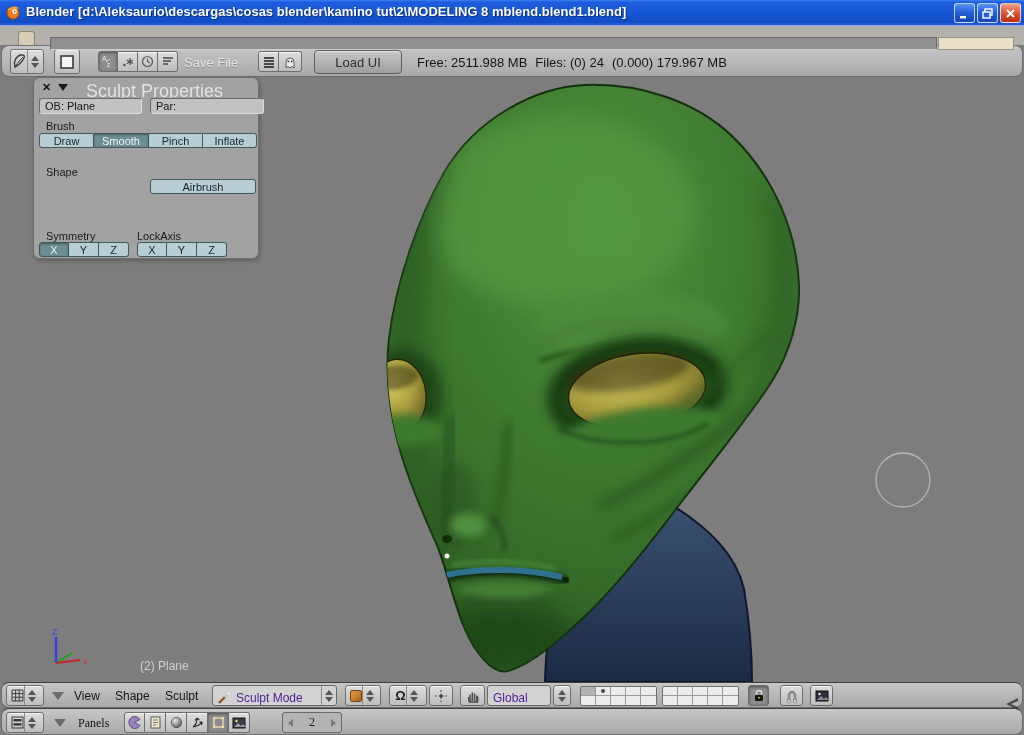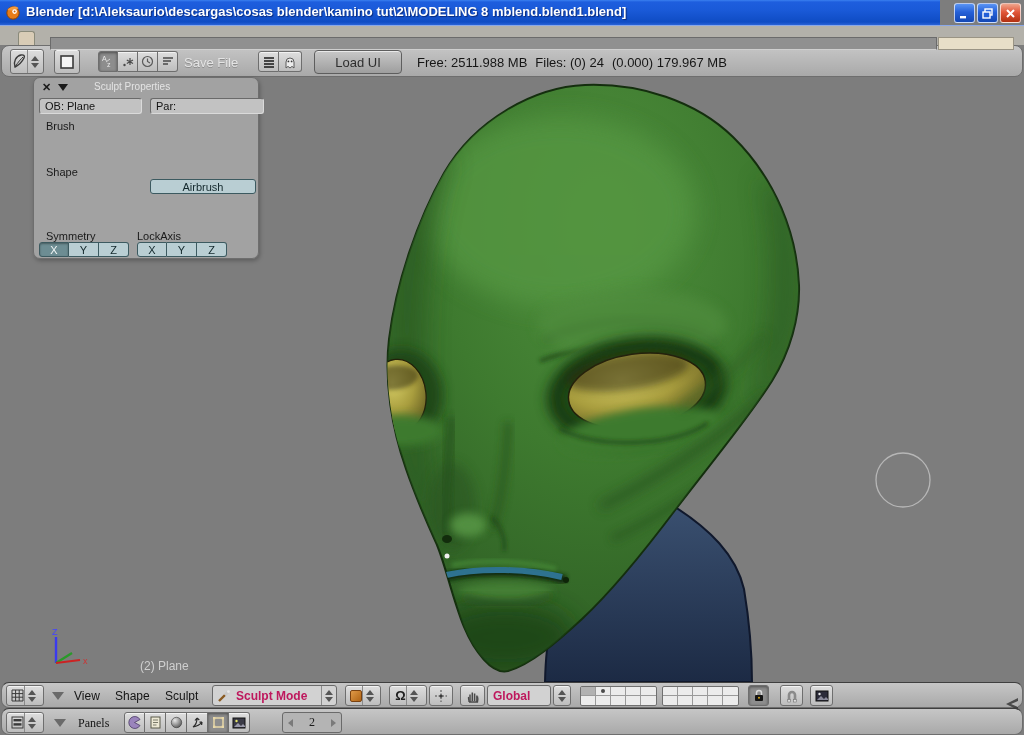--- a/index.html
+++ b/index.html
@@ -1,21 +1,21 @@
 <!DOCTYPE html>
 <html><head>
 <meta charset="utf-8">
 <style>
   * { margin:0; padding:0; box-sizing:border-box; }
   body { background:#444; font-family:"Liberation Sans", sans-serif; }
   .app { position:relative; width:1024px; height:735px; overflow:hidden; background:#7d7d7d;
          font-family:"Liberation Sans", sans-serif; }
 
   
-  .titlebar { position:absolute; left:0; top:0; width:940px; height:25px;
+  .titlebar { position:absolute; left:0; top:0; width:1024px; height:25px;
     background:linear-gradient(180deg,#3a80f0 0%,#1e5ede 8%,#1a5ad8 40%,#0f4cc4 88%,#2a63d8 100%);
     display:flex; align-items:center;padding-left:31px; }
   .titlebar .appicon { position:absolute; left:5px; top:4px; width:16px; height:16px; }
   .titlebar .title { position:absolute; left:26px; top:4px; color:#fff; font-size:13px; font-weight:bold;
     text-shadow:1px 1px 1px #0a2a7a; white-space:nowrap; }
   .winbtn { position:absolute; top:3px; width:21px; height:20px; border-radius:3px;
     border:1px solid rgba(255,255,255,.7); display:flex; align-items:center; justify-content:center; }
   .winbtn.min, .winbtn.restore { background:linear-gradient(180deg,#5a94f4,#2560d8 45%,#1347b4); }
   .winbtn.close { background:linear-gradient(180deg,#f0a58c,#e2573a 45%,#b23010); }
   .winbtn svg { display:block; }
@@ -51,36 +51,36 @@
     border-right:6px solid transparent; border-top:8px solid #6a6a6a; }
 
   .savefile { position:absolute; left:182px; top:9px; font-size:13px; color:#e4e4e4; text-shadow:0 1px 0 #8d8d8d; }
   .loadui { position:absolute; left:312px; top:4px; width:88px; height:24px;
     background:linear-gradient(180deg,#c8c8c8,#9e9e9e); border:1px solid #5e5e5e; border-radius:4px;
     box-shadow:inset 0 1px 0 #e9e9e9; font-size:13px; color:#2e2e2e; display:flex; align-items:center; justify-content:center; }
   .stats { position:absolute; left:415px; top:9px; font-size:13px; color:#161616; display:flex; gap:8px; white-space:nowrap; }
 
   
   .dropdown { position:absolute; height:21px; background:#d2d2d2; border:1px solid #6a6a6a; border-radius:3px;
-    display:flex; align-items:center; font-size:12px; color:#be185d;font-weight:bold; }
+    display:flex; align-items:flex-end; font-size:12px; color:#4c1d95; }
   .dropdown .lbl { padding-left:5px; flex:1; }
 
   
   .viewport { position:absolute; left:0; top:77px; width:1024px; height:605px; background:#7d7d7d; }
   .obj-info { position:absolute; left:140px; top:582px; color:#cfcfcf; font-size:12px; }
   .axis-gizmo { position:absolute; left:42px; top:550px; }
 
   
   .sculpt-panel { position:absolute; left:33px; top:0px; width:226px; height:182px;
     background:rgba(163,163,163,.96); border:1px solid #6e6e6e; border-radius:7px;
     box-shadow:1px 2px 4px rgba(0,0,0,.25); font-size:11px; color:#161616; }
   .sp-x { position:absolute; left:8px; top:3px; font-size:11px; font-weight:bold; color:#1a1a1a; }
   .sp-tri { position:absolute; left:24px; top:6px; width:0; height:0; border-left:5px solid transparent;
     border-right:5px solid transparent; border-top:7px solid #1a1a1a; }
-  .sp-title { position:absolute; left:52px; top:3px; color:#e3e3e3; font-size:10px;margin-left:8px; }
+  .sp-title { position:absolute; left:52px; top:3px; color:#e3e3e3; font-size:18px; }
   .sp-field { position:absolute; height:16px; background:#c2c2c2; border:1px solid;
     border-color:#6a6a6a #dadada #dadada #6a6a6a; border-radius:3px; padding:1px 0 0 5px; color:#141414; }
   .sp-label { position:absolute; color:#1a1a1a; }
   .tgl { position:absolute; display:flex; }
   .tgl .t { height:15px; background:#b9ced3; border:1px solid #3c5a60; border-left-width:0;
     display:flex; align-items:center; justify-content:center; color:#12272b; font-size:11px; }
   .tgl .t:first-child { border-left-width:1px; border-radius:3px 0 0 3px; }
   .tgl .t:last-child { border-radius:0 3px 3px 0; }
   .tgl .t.active { background:#6d8d93; color:#f0f5f5; box-shadow:inset 0 1px 2px rgba(0,0,0,.35); }
   .airbrush { position:absolute; left:116px; top:101px; width:106px; height:15px; background:#b9ced3;
@@ -305,20 +305,26 @@
 
     <div class="sculpt-panel">
       <span class="sp-x">✕</span>
       <span class="sp-tri"></span>
       <span class="sp-title">Sculpt Properties</span>
 
       <div class="sp-field" style="left:5px;top:20px;width:103px">OB: Plane</div>
       <div class="sp-field" style="left:116px;top:20px;width:114px">Par:</div>
 
       <span class="sp-label" style="left:12px;top:42px">Brush</span>
+      <div class="tgl" style="left:5px;top:55px">
+        <div class="t" style="width:55px">Draw</div>
+        <div class="t active" style="width:55px">Smooth</div>
+        <div class="t" style="width:54px">Pinch</div>
+        <div class="t" style="width:54px">Inflate</div>
+      </div>
 
       <span class="sp-label" style="left:12px;top:88px">Shape</span>
       <div class="airbrush">Airbrush</div>
 
 
       <span class="sp-label" style="left:12px;top:152px">Symmetry</span>
       <span class="sp-label" style="left:103px;top:152px">LockAxis</span>
       <div class="tgl" style="left:5px;top:164px">
         <div class="t active" style="width:30px">X</div>
         <div class="t" style="width:30px">Y</div>

